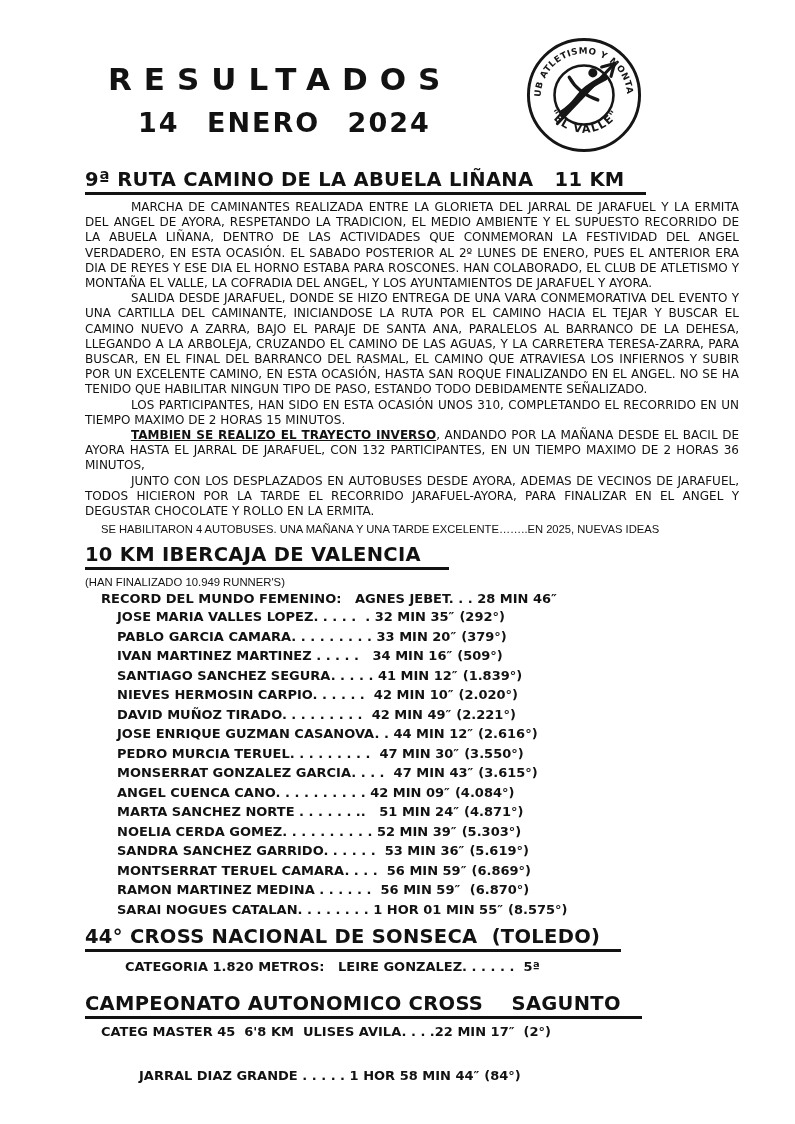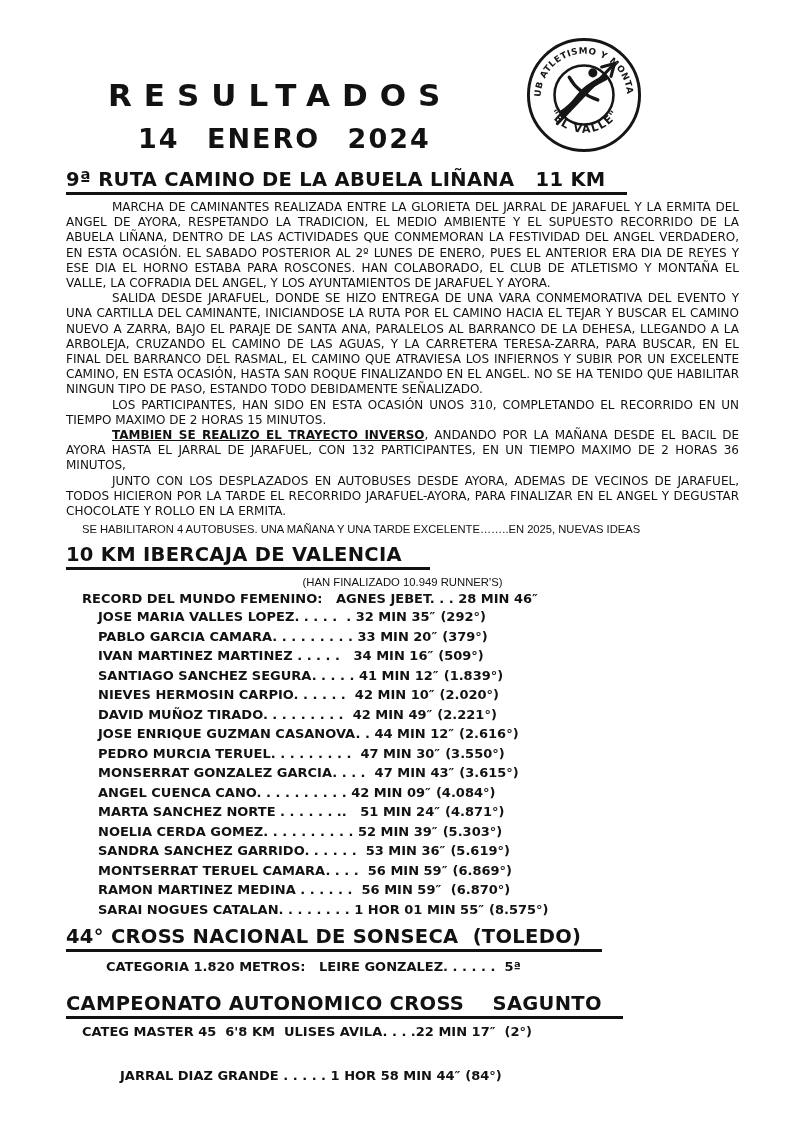--- a/index.html
+++ b/index.html
@@ -1,38 +1,38 @@
 <!DOCTYPE html>
 <html><head>
 <meta charset="utf-8">
 <title>Resultados 14 Enero 2024</title>
 <style>
   *{box-sizing:border-box}
   html,body{margin:0;padding:0;background:#ffffff}
   .page{width:795px;height:1124px;background:#fff;color:#121212;
         font-family:"DejaVu Sans",sans-serif;overflow:hidden;position:relative}
-  .masthead{display:flex;align-items:flex-end;padding:36px 34px 0 108px}
+  .masthead{display:flex;align-items:center;padding:36px 34px 0 108px}
   .titles{padding-top:8px}
   .t1{margin:0;font-size:31px;font-weight:700;letter-spacing:12px;white-space:pre}
   .t2{margin:10px 0 0 30px;font-size:27px;font-weight:700;word-spacing:16px;letter-spacing:2px}
   .logo{margin-left:auto;margin-right:118px}
   .logo svg{display:block}
   .logo-arc{font-family:"DejaVu Sans",sans-serif;font-weight:700;fill:#161616}
-  .content{padding:0 56px 0 66px}
+  .content{padding:0 56px 0 85px}
   .sec{margin-top:14px}
   .sec-iber{margin-top:8px}
   .sec-sonseca{margin-top:6px}
   .sec-sagunto{margin-top:18px}
   .sec-btt{margin-top:26px}
   .sec-h{display:inline-block;margin:0 0 5px 0;font-size:19.5px;font-weight:700;
          border-bottom:3px solid #121212;padding:0 14px 1px 0;white-space:pre;letter-spacing:.3px}
   .body{margin:0;font-size:12px;line-height:15.2px;text-align:justify;text-indent:46px}
   .bu{font-weight:700;text-decoration:underline}
   .note{margin:4px 0 0 16px;font-size:11.2px;font-family:"Liberation Sans",sans-serif}
-  .center-note{text-align:center;font-size:11.3px;font-family:"Liberation Sans",sans-serif;margin:1px 0}
+  .center-note{text-align:left;font-size:11.3px;font-family:"Liberation Sans",sans-serif;margin:1px 0}
   .bold-line{font-weight:700;font-size:13px;white-space:pre-wrap}
   .record{margin:3px 0 1px 16px}
   .results{margin-left:32px}
   .rrow{font-weight:700;font-size:13px;line-height:19.5px;white-space:pre}
   .rrank{margin-left:5px}
   .sub-line{margin:2px 0 0 40px}
   .sagunto-line{margin-left:16px}
   .btt-results{margin-left:54px}
   .btt-results .rrow{line-height:21px}
 </style>

